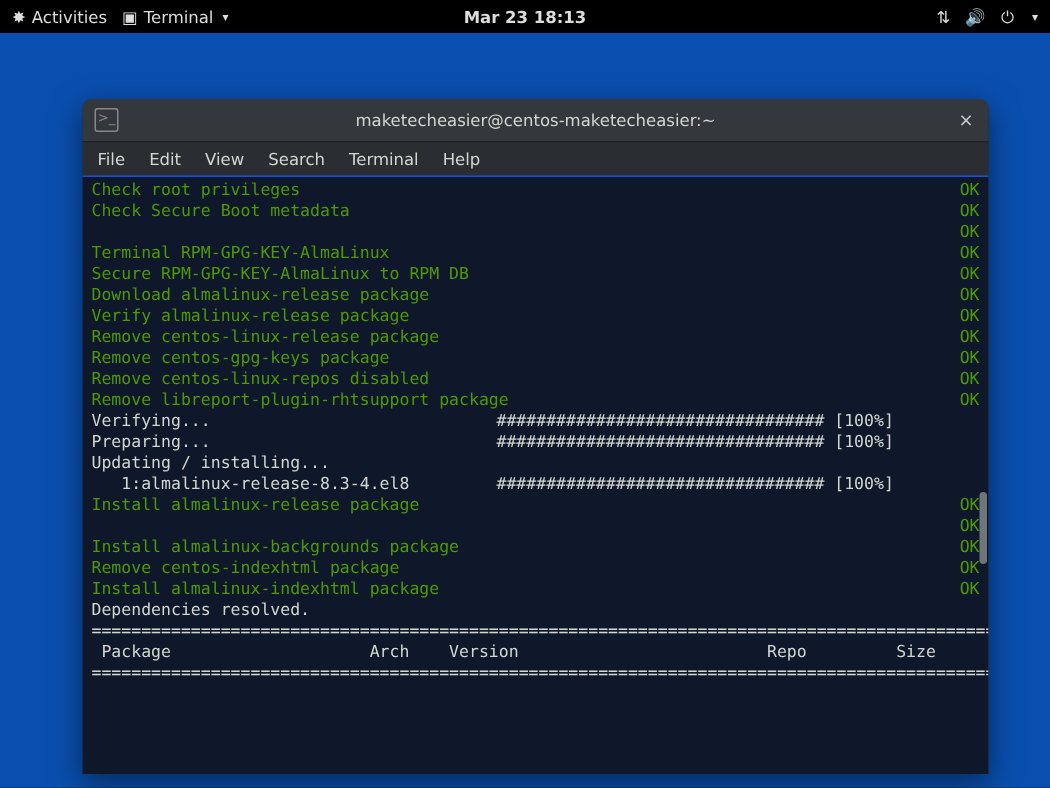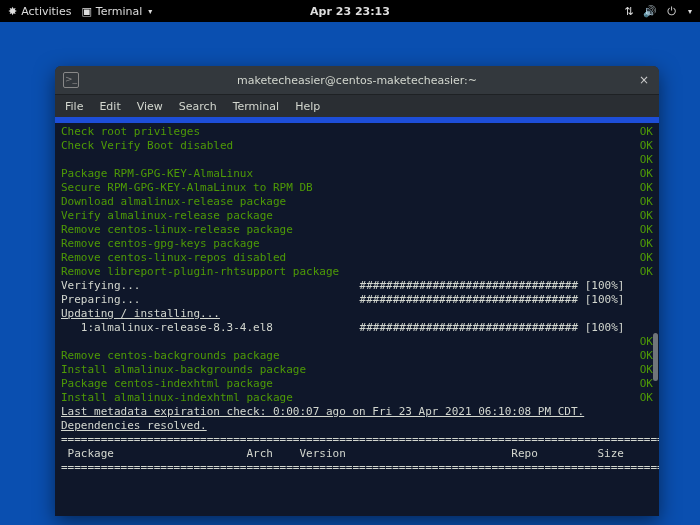--- a/index.html
+++ b/index.html
@@ -19,50 +19,50 @@
   .titlebar{height:28px;background:#33383d;color:#d3d7cf;display:flex;
     align-items:center;justify-content:center;position:relative;font-size:11px;
     border-bottom:1px solid #1e2124;}
   .titlebar .t-icon{position:absolute;left:8px;top:6px;width:14px;height:14px;
     border:1px solid #888;border-radius:2px;font-size:9px;line-height:12px;
     text-align:center;color:#888;}
   .titlebar .t-close{position:absolute;right:8px;top:7px;width:14px;height:14px;
     font-size:12px;line-height:14px;text-align:center;color:#ccc;cursor:pointer;}
   .menubar{height:22px;background:#2a2e33;color:#d3d7cf;font-size:11px;
     display:flex;align-items:center;gap:16px;padding:0 10px;
-    border-bottom:6px solid #1d4ed8;}
+    border-bottom:1px solid #1d4ed8;}
   .menubar span{cursor:pointer;}
   .term{flex:1;background:#0f172a;color:#d3d7cf;
     font-family:"DejaVu Sans Mono","Liberation Mono",monospace;font-size:11px;
     line-height:14px;padding:2px 6px 0 6px;position:relative;overflow:hidden;}
   .line{white-space:pre;}
-  .w{color:#d3d7cf;text-decoration:underline;}
+  .w{color:#d3d7cf;}
   .ok .txt{color:#4e9a06;}
   .ok .stat{color:#4e9a06;float:right;}
   .ok::after{content:"";display:block;clear:both;}
   .prog{display:flex;}
   .prog .lbl{color:#d3d7cf;flex:0 0 270px;}
-  .prog .bar{color:#d3d7cf;flex:1;text-align:center;letter-spacing:0;}
+  .prog .bar{color:#d3d7cf;flex:1;text-align:left;letter-spacing:0;}
   .scrollbar{position:absolute;right:1px;top:210px;width:5px;height:48px;
     background:#70757a;border-radius:3px;}
   .hdrline{color:#d3d7cf;}
 </style>
 </head>
 <body>
 
 <div class="panel">
   <div class="left">
     <span>✸ <span>Activities</span></span>
     <span>
       <span>▣</span>
       <span>Terminal</span>
         <span class="tri">▾</span>
     </span>
   </div>
-  <div class="center">Apr 23 23:13</div>
+  <div class="center">Mar 23 18:13</div>
   <div class="right">
     <span>⇅</span>
     <span>🔊</span>
     <span>⏻</span>
     <span class="tri">▾</span>
   </div>
 </div>
 
 <div class="win">
   <div class="titlebar">
@@ -76,40 +76,39 @@
     <span>Edit</span>
     <span>View</span>
     <span>Search</span>
     <span>Terminal</span>
     <span>Help</span>
   </div>
 
   <div class="term">
     <div id="lines">
         <div class="line ok"><span class="txt">Check root privileges</span><span class="stat">OK</span></div>
-        <div class="line ok"><span class="txt">Check Verify Boot disabled</span><span class="stat">OK</span></div>
+        <div class="line ok"><span class="txt">Check Secure Boot metadata</span><span class="stat">OK</span></div>
         <div class="line ok"><span class="stat">OK</span></div>
-        <div class="line ok"><span class="txt">Package RPM-GPG-KEY-AlmaLinux</span><span class="stat">OK</span></div>
+        <div class="line ok"><span class="txt">Terminal RPM-GPG-KEY-AlmaLinux</span><span class="stat">OK</span></div>
         <div class="line ok"><span class="txt">Secure RPM-GPG-KEY-AlmaLinux to RPM DB</span><span class="stat">OK</span></div>
         <div class="line ok"><span class="txt">Download almalinux-release package</span><span class="stat">OK</span></div>
         <div class="line ok"><span class="txt">Verify almalinux-release package</span><span class="stat">OK</span></div>
         <div class="line ok"><span class="txt">Remove centos-linux-release package</span><span class="stat">OK</span></div>
         <div class="line ok"><span class="txt">Remove centos-gpg-keys package</span><span class="stat">OK</span></div>
         <div class="line ok"><span class="txt">Remove centos-linux-repos disabled</span><span class="stat">OK</span></div>
         <div class="line ok"><span class="txt">Remove libreport-plugin-rhtsupport package</span><span class="stat">OK</span></div>
         <div class="line prog"><span class="lbl">Verifying...</span><span class="bar">################################# [100%]</span></div>
         <div class="line prog"><span class="lbl">Preparing...</span><span class="bar">################################# [100%]</span></div>
         <div class="line w">Updating / installing...</div>
         <div class="line prog"><span class="lbl">   1:almalinux-release-8.3-4.el8</span><span class="bar">################################# [100%]</span></div>
+        <div class="line ok"><span class="txt">Install almalinux-release package</span><span class="stat">OK</span></div>
         <div class="line ok"><span class="stat">OK</span></div>
-        <div class="line ok"><span class="txt">Remove centos-backgrounds package</span><span class="stat">OK</span></div>
         <div class="line ok"><span class="txt">Install almalinux-backgrounds package</span><span class="stat">OK</span></div>
-        <div class="line ok"><span class="txt">Package centos-indexhtml package</span><span class="stat">OK</span></div>
+        <div class="line ok"><span class="txt">Remove centos-indexhtml package</span><span class="stat">OK</span></div>
         <div class="line ok"><span class="txt">Install almalinux-indexhtml package</span><span class="stat">OK</span></div>
-        <div class="line w">Last metadata expiration check: 0:00:07 ago on Fri 23 Apr 2021 06:10:08 PM CDT.</div>
         <div class="line w">Dependencies resolved.</div>
         <div class="line hdrline">===========================================================================================</div>
         <div class="line hdrline"> Package                    Arch    Version                         Repo         Size</div>
         <div class="line hdrline">===========================================================================================</div>
       </div>
     <div class="scrollbar"></div>
   </div>
 </div>
 
 </body></html>

